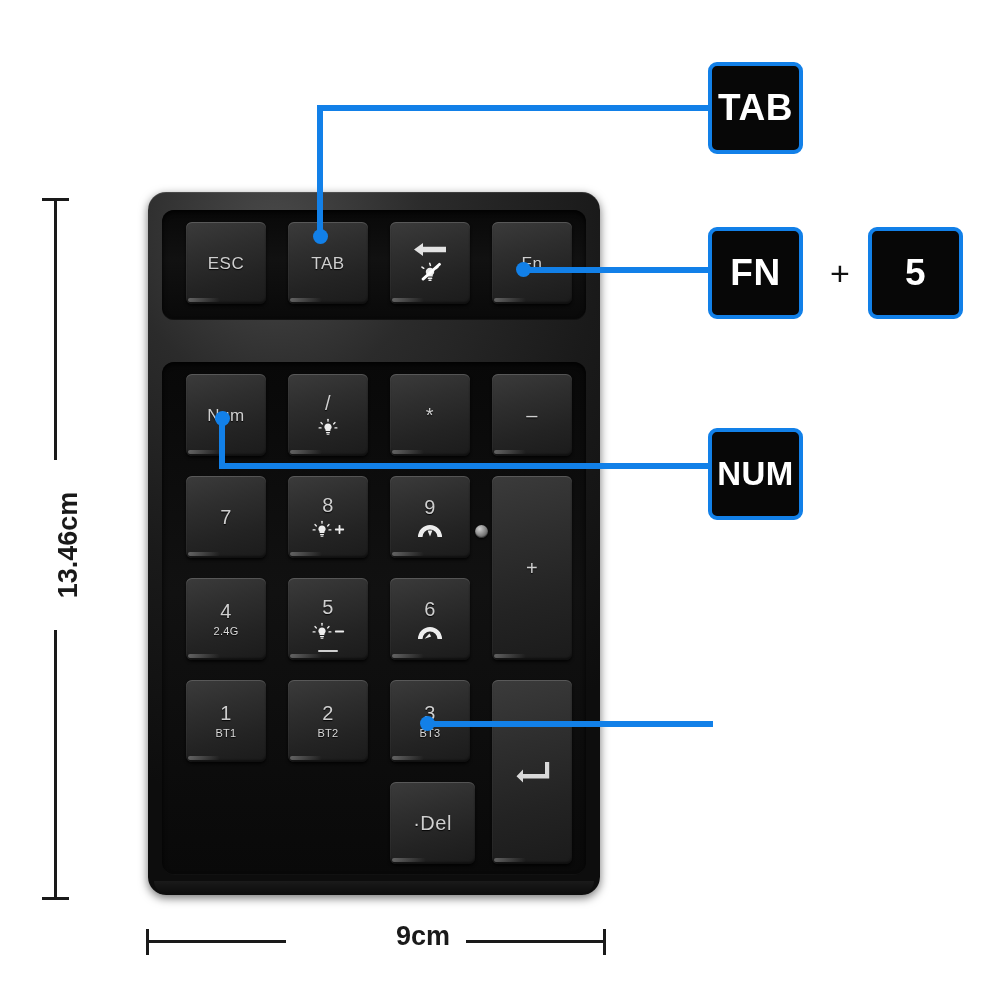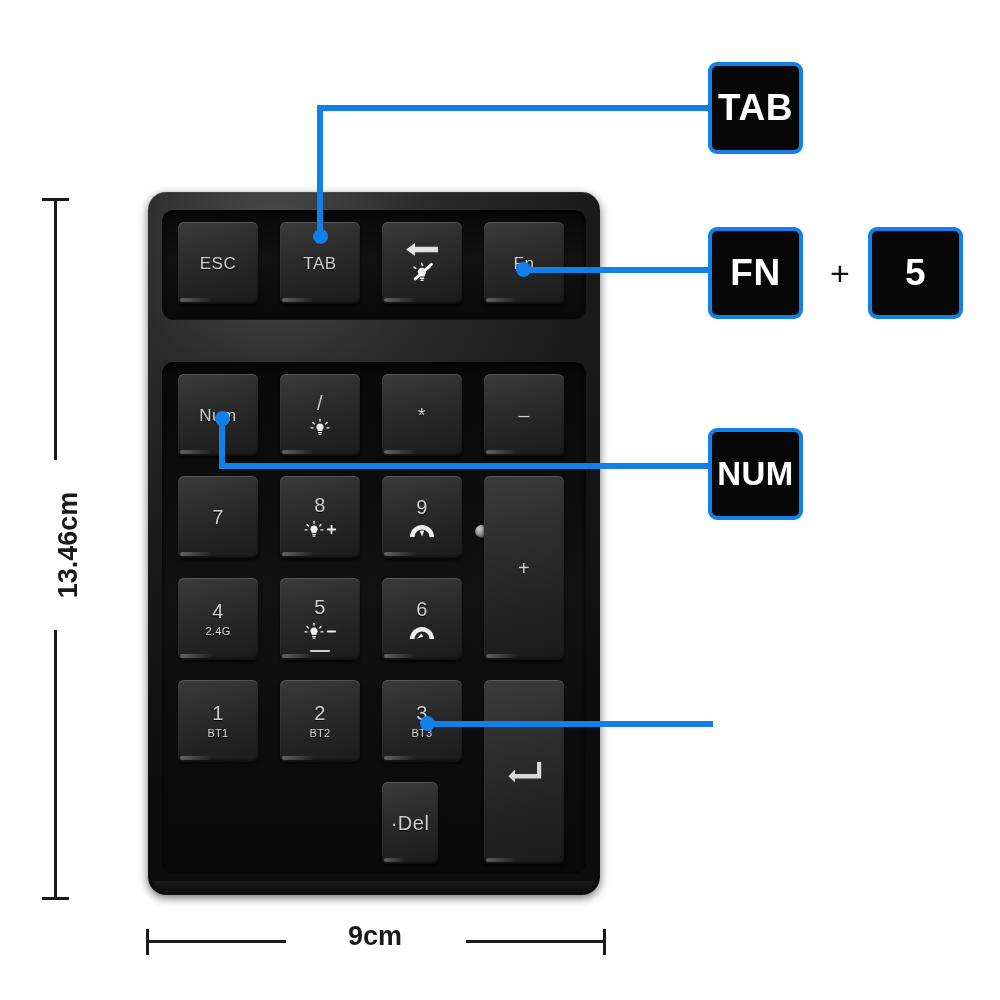--- a/index.html
+++ b/index.html
@@ -46,20 +46,21 @@
       0 2px 3px rgba(0,0,0,.75),
       inset 0 1px 0 rgba(255,255,255,.16),
       inset 1px 0 0 rgba(255,255,255,.05),
       inset 0 -2px 2px rgba(0,0,0,.45);
     color:#d7d7d7;
     display:flex;flex-direction:column;align-items:center;justify-content:center;
     font-family:"Liberation Sans", sans-serif;
     line-height:1;
     user-select:none;
     overflow:hidden;
+    margin-left:8px;
   }
   .key:before{ 
     content:"";position:absolute;left:2px;bottom:2px;width:40%;height:4px;
     background:linear-gradient(90deg,rgba(255,255,255,.30),rgba(255,255,255,0));
     border-radius:3px;pointer-events:none;
   }
   .key .lbl{font-size:17px;letter-spacing:.5px;color:#cfcfcf;
             text-shadow:0 1px 1px rgba(0,0,0,.9);}
   .key .lbl.big{font-size:20px;}
   .key .sub{font-size:11px;margin-top:5px;color:#d9d9d9;letter-spacing:.3px;
@@ -115,21 +116,21 @@
   .dim{position:absolute;background:#1a1a1a;}
   .dim-v-label{
     position:absolute;left:18px;top:530px;width:100px;height:30px;
     transform:rotate(-90deg);transform-origin:center center;
     font-size:27px;font-weight:bold;color:#1a1a1a;
     display:flex;align-items:center;justify-content:center;
     font-family:"Liberation Sans", sans-serif;white-space:nowrap;
   }
   .dim-h-label{
     position:absolute;left:300px;top:921px;width:150px;
-    text-align:center;font-size:27px;font-weight:bold;color:#1a1a1a;
+    text-align:right;font-size:27px;font-weight:bold;color:#1a1a1a;
     font-family:"Liberation Sans", sans-serif;
   }
 </style>
 </head>
 <body>
 
 <div id="stage">
 
   <div class="dim" style="left:54px;top:198px;width:3px;height:702px;"></div>
   <div class="dim" style="left:42px;top:198px;width:27px;height:3px;"></div>
@@ -311,21 +312,21 @@
 
     <div class="key" style="left:336px;top:488px;width:80px;height:184px;">
       <span>
         <svg width="36" height="24" viewBox="0 0 36 24" aria-hidden="true">
           <path d="M31 2 L31 14 L9 14 L9 9.5 L2.5 16.2 L9 22.5 L9 18.5 L35.2 18.5 L35.2 2 Z" fill="#d9d9d9"></path>
         </svg>
       </span>
     </div>
 
 
-    <div class="key" style="left:234px;top:590px;width:56px;height:82px;">
+    <div class="key" style="left:234px;top:590px;width:85px;height:82px;">
       <span class="lbl big">·Del</span>
     </div>
 
   </div>
 
   <div class="dot" style="left:313px;top:229px;"></div>
   <div class="ln" style="left:317px;top:105px;width:6px;height:132px;"></div>
   <div class="ln" style="left:317px;top:105px;width:395px;height:6px;"></div>
 
   <div class="dot" style="left:516px;top:262px;"></div>

